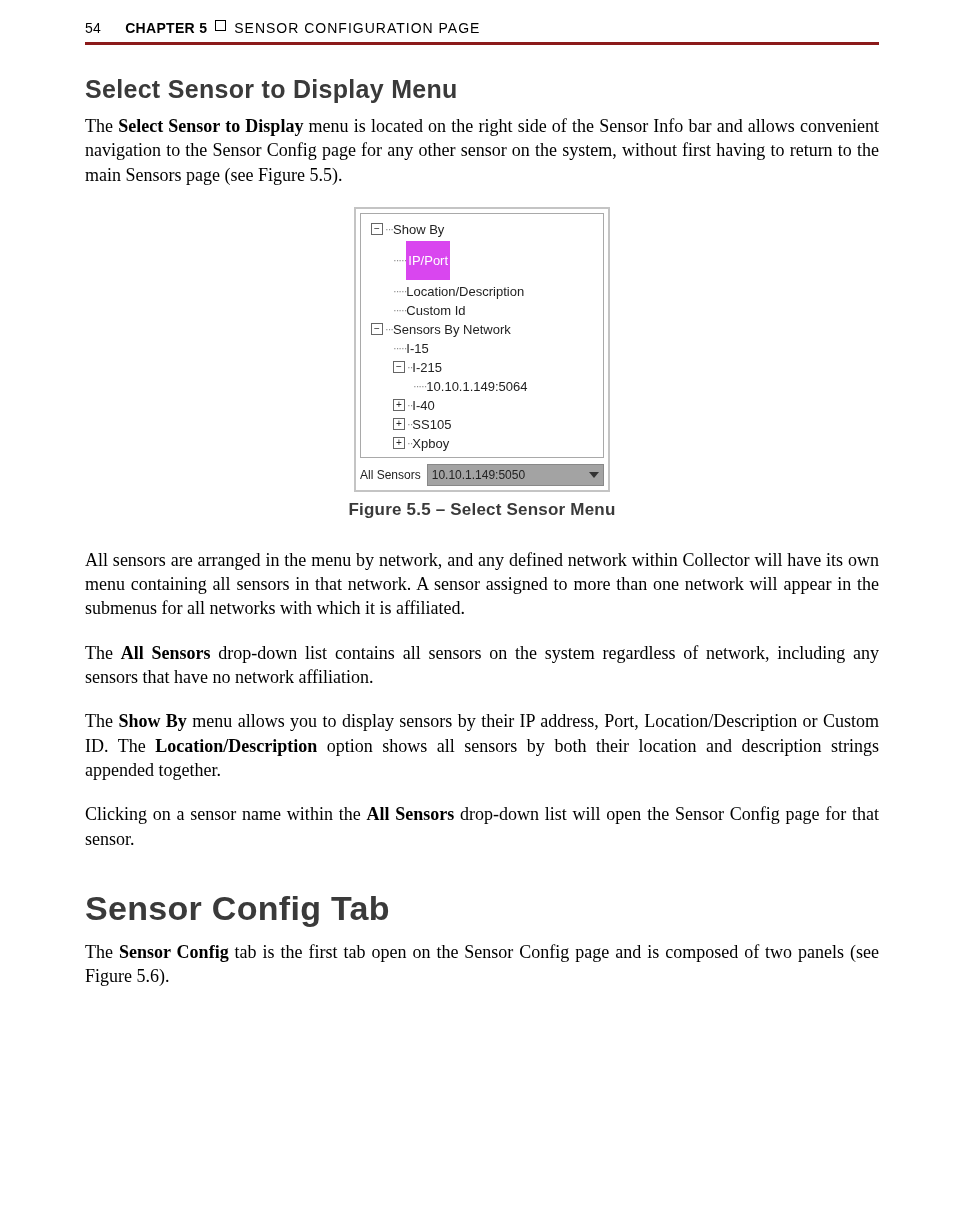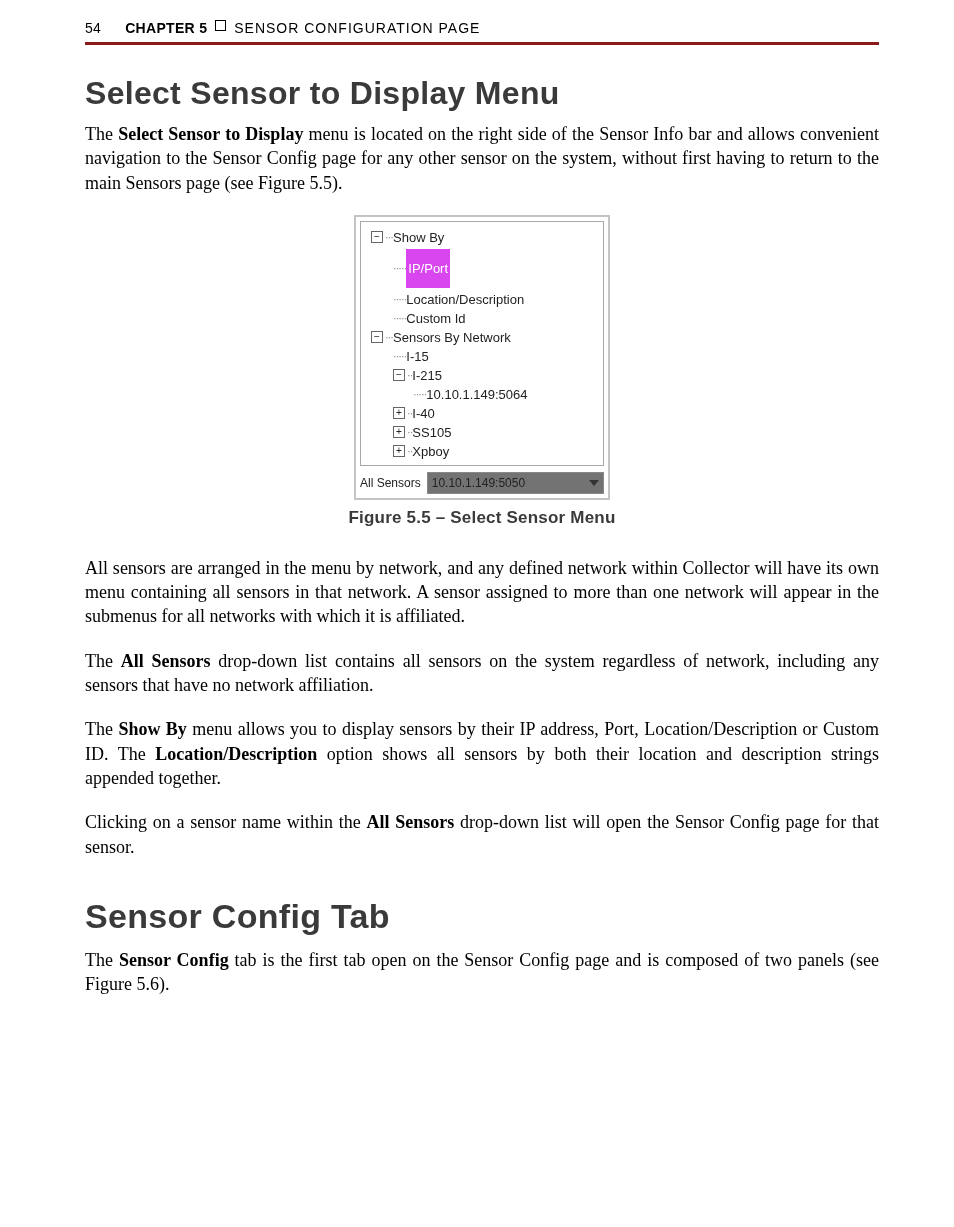--- a/index.html
+++ b/index.html
@@ -39,21 +39,21 @@
     border: 1.5px solid #000;
     margin: 0 8px;
     vertical-align: 1px;
   }
   .header-title-text {
     letter-spacing: 1px;
   }
   h2.subsection {
     font-family: Arial, Helvetica, sans-serif;
     font-weight: 900;
-    font-size: 32px;
+    font-size: 25px;
     color: #3a3a3a;
     margin: 0 0 10px 0;
     letter-spacing: 0.3px;
   }
   h1.section {
     font-family: Arial, Helvetica, sans-serif;
     font-weight: 900;
     font-size: 34px;
     color: #3a3a3a;
     margin: 38px 0 12px 0;
@@ -123,21 +123,21 @@
     align-items: center;
     margin-top: 6px;
     gap: 6px;
   }
   .dropdown-label-sm {
     font-size: 12px;
     color: #222;
   }
   .dropdown {
     border: 1px solid #888;
-    background: #737373;
+    background: #a3a3a3;
     height: 20px;
     flex: 1;
     display: flex;
     align-items: center;
     justify-content: space-between;
     padding: 0 4px;
     font-size: 12px;
   }
   .caret-down {
     width: 0;

